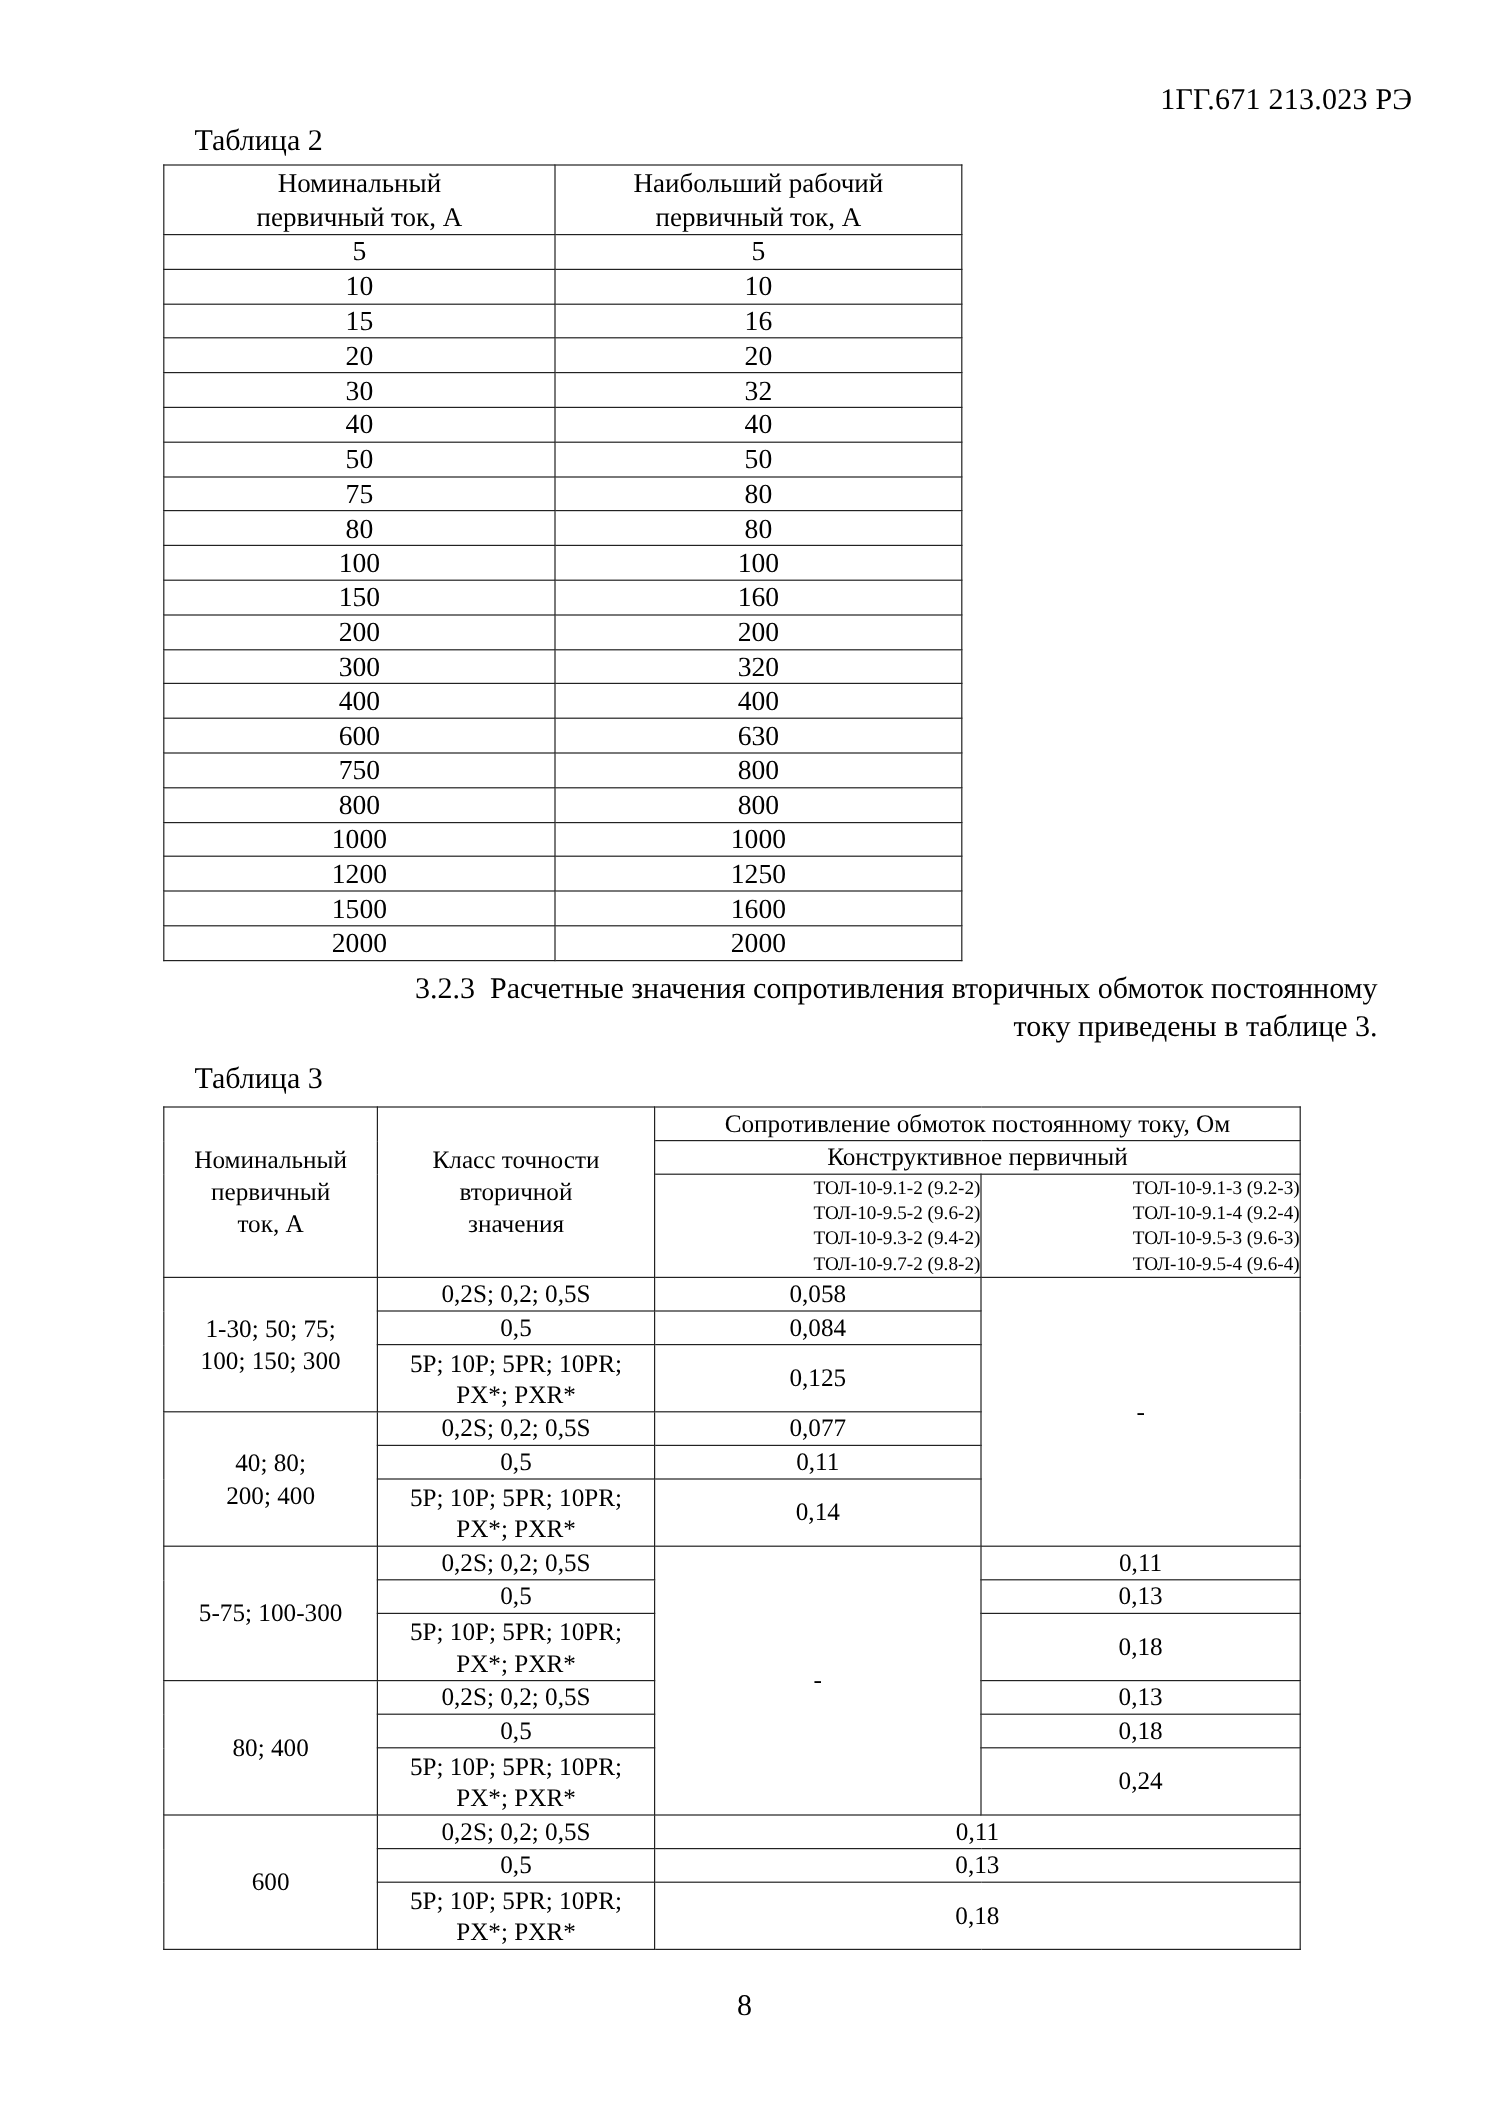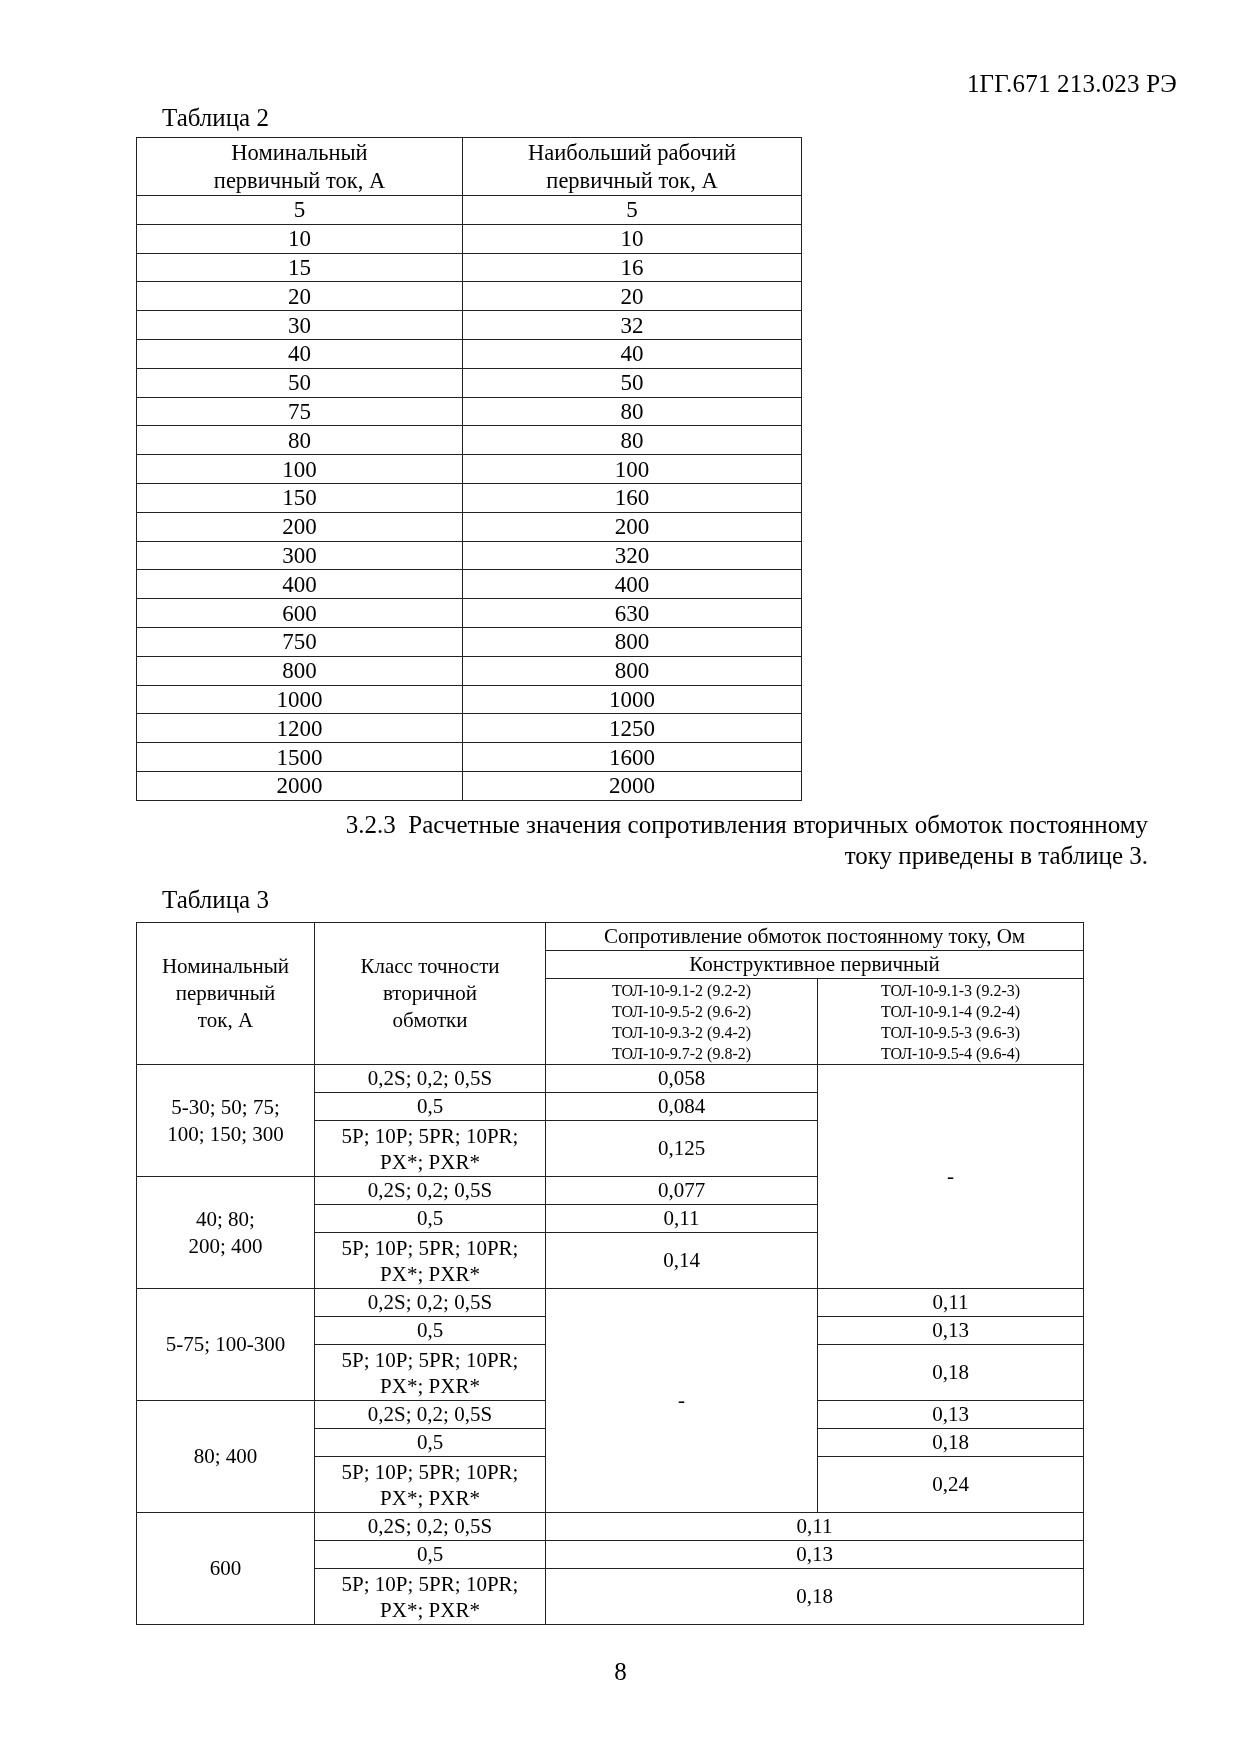--- a/index.html
+++ b/index.html
@@ -23,21 +23,21 @@
   td, th {
     border: 1.5px solid #222; text-align: center; vertical-align: middle;
     font-weight: normal; padding: 0; line-height: 25px; font-size: 22.5px;
   }
   #table2 { left: 136px; top: 137px; width: 665px; }
   #table2 th { height: 57px; font-size: 22.5px; line-height: 28px; }
   #table2 td { height: 27.8px; line-height: 27px; font-size: 23px; }
 
   #table3 { left: 136px; top: 922px; width: 947px; }
   #table3 td, #table3 th { font-size: 21px; line-height: 27px; }
-  #table3 .models { font-size: 16px; line-height: 21px; padding-top: 1px; }
+  #table3 .models { font-size: 16px; line-height: 21px; padding-top: 1px; text-align: right; }
   #table3 .r-small { height: 27px; }
   #table3 .r-big { height: 56px; padding-left: 12px; }
   #table3 .cls-multi { line-height: 26px; }
   .page-number {
     position: absolute; top: 1658px; left: 0; width: 1241px;
     text-align: center; font-size: 25px;
   }
 </style>
 </head>
 <body>
@@ -168,21 +168,21 @@
   <thead>
     <tr style="height:28px">
       <th rowspan="3">
         <div>Номинальный</div>
         <div>первичный</div>
         <div>ток, А</div>
       </th>
       <th rowspan="3">
         <div>Класс точности</div>
         <div>вторичной</div>
-        <div>обмотки</div>
+        <div>значения</div>
       </th>
       <th colspan="2">Сопротивление обмоток постоянному току, Ом</th>
     </tr>
     <tr style="height:27px">
       <th colspan="2">Конструктивное первичный</th>
     </tr>
     <tr style="height:84px">
       <th class="models">
         <div>ТОЛ-10-9.1-2 (9.2-2)</div>
         <div>ТОЛ-10-9.5-2 (9.6-2)</div>
@@ -194,21 +194,21 @@
         <div>ТОЛ-10-9.1-4 (9.2-4)</div>
         <div>ТОЛ-10-9.5-3 (9.6-3)</div>
         <div>ТОЛ-10-9.5-4 (9.6-4)</div>
       </th>
     </tr>
   </thead>
   <tbody>
 
     <tr class="r-small">
       <td rowspan="3">
-        <div>5-30; 50; 75;</div>
+        <div>1-30; 50; 75;</div>
         <div>100; 150; 300</div>
       </td>
       <td>0,2S; 0,2; 0,5S</td>
       <td>0,058</td>
       <td rowspan="6">-</td>
     </tr>
     <tr class="r-small">
       <td>0,5</td>
       <td>0,084</td>
     </tr>

